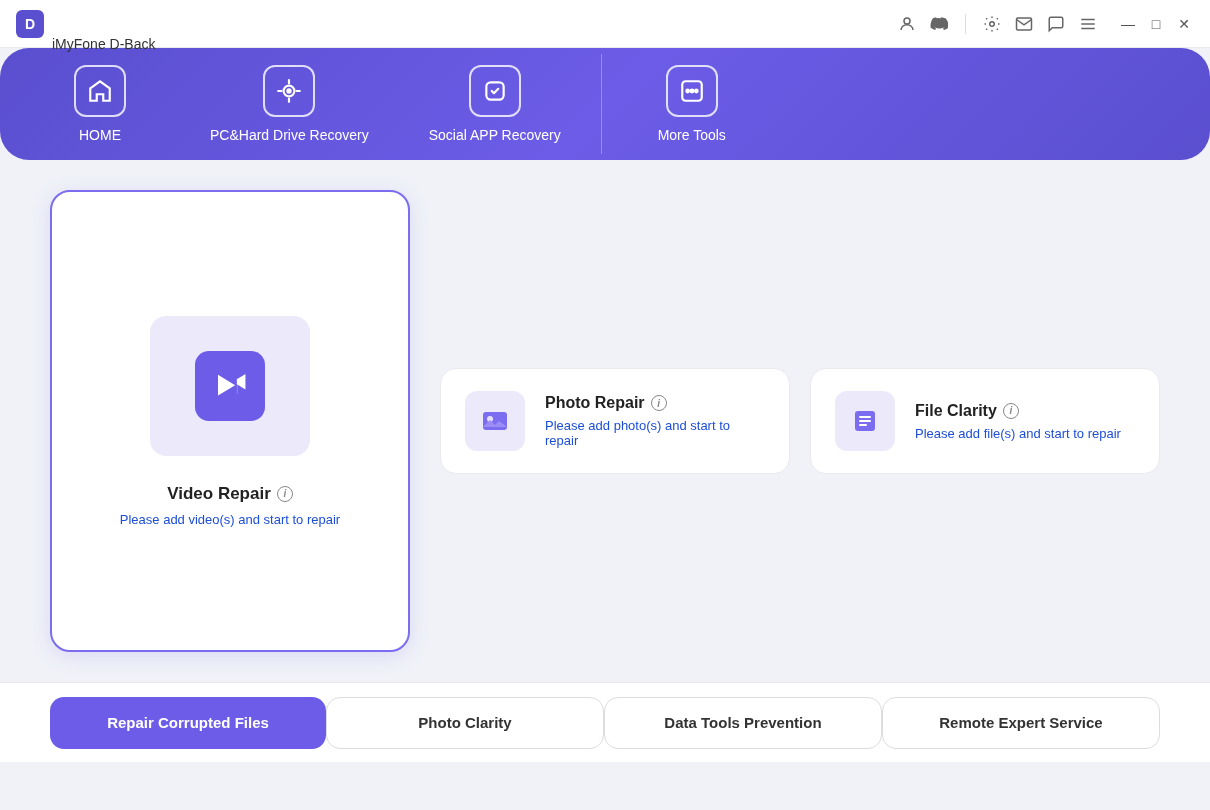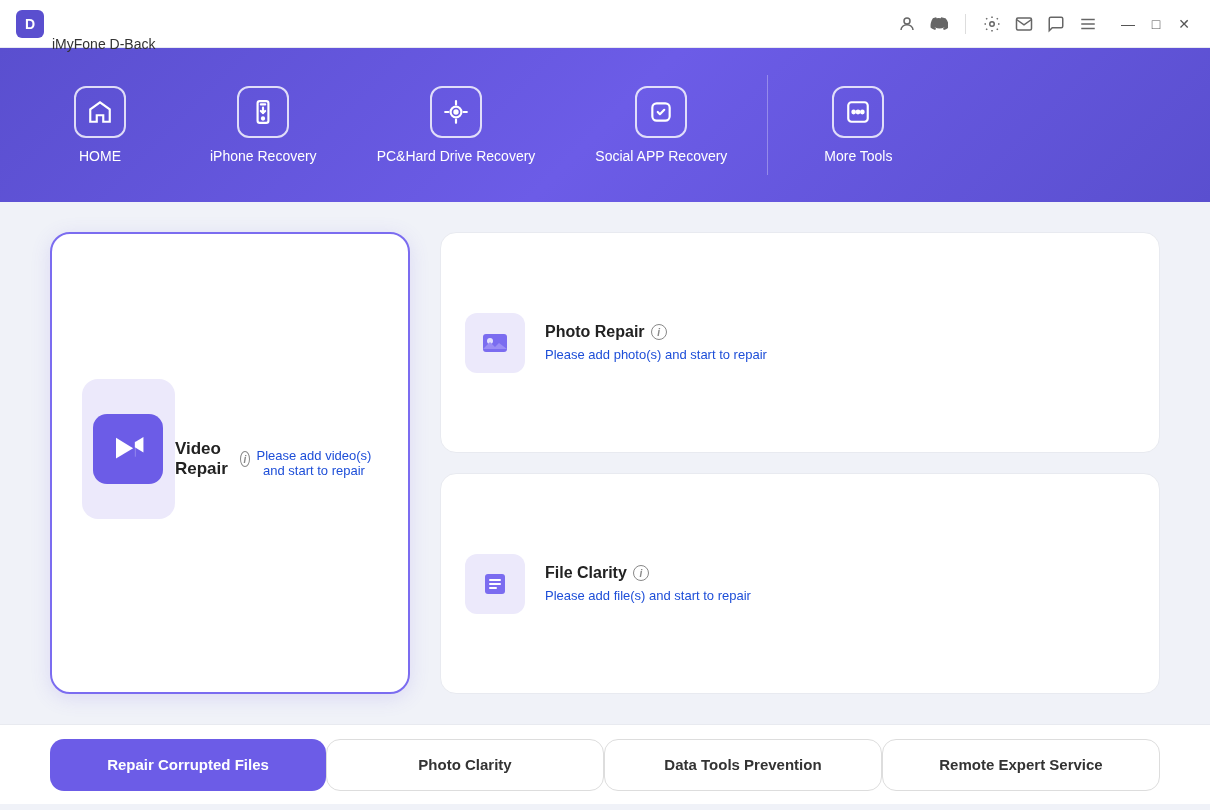--- a/index.html
+++ b/index.html
@@ -78,25 +78,26 @@
       display: flex;
       align-items: center;
       justify-content: center;
       cursor: pointer;
       color: #555;
       font-size: 14px;
     }
 
     
     .nav-bar {
-      height: 154px;
+      height: 112px;
       background: linear-gradient(135deg, #5a4fcf 0%, #6c5ce7 50%, #5a4fcf 100%);
       display: flex;
       align-items: center;
       padding: 9px 20px;
+      border-radius: 29px;
     }
     .nav-item {
       display: flex;
       flex-direction: column;
       align-items: center;
       justify-content: center;
       gap: 10px;
       padding: 0 30px;
       cursor: pointer;
       color: #fff;
@@ -142,21 +143,21 @@
     }
 
     
     .card-large {
       background: #fff;
       border-radius: 20px;
       border: 2px solid #7b6cf0;
       box-shadow: 0 4px 20px rgba(100,80,220,0.15);
       flex: 0 0 360px;
       display: flex;
-      flex-direction: row;
+      flex-direction: column;
       align-items: center;
       justify-content: center;
       padding: 30px;
       cursor: pointer;
     }
     .card-video-icon-bg {
       width: 160px;
       height: 140px;
       background: #ece9fb;
       border-radius: 16px;
@@ -199,22 +200,23 @@
     .card-desc {
       font-size: 13px;
       color: #1d4ed8;
       text-align: center;
     }
 
     
     .cards-right {
       flex: 1;
       display: flex;
-      flex-direction: column;
+      flex-direction: row;
       gap: 20px;
+      align-items: center;
     }
     .card-small {
       background: #fff;
       border-radius: 16px;
       border: 1px solid #e8eaf0;
       padding: 22px 24px;
       display: flex;
       align-items: center;
       gap: 20px;
       cursor: pointer;
@@ -338,32 +340,20 @@
 
   <div class="nav-item">
     <div class="nav-icon-wrap">
       <svg width="26" height="26" viewBox="0 0 24 24" fill="white" stroke="white" stroke-width="1">
         <path d="M3 9.5L12 3l9 6.5V21H15v-6H9v6H3V9.5z"></path>
       </svg>
     </div>
     <span class="nav-item-label">HOME</span>
   </div>
 
-  <div class="nav-item">
-    <div class="nav-icon-wrap">
-      <svg width="26" height="26" viewBox="0 0 24 24" fill="none" stroke="white" stroke-width="2">
-        <rect x="7" y="2" width="10" height="20" rx="2"></rect>
-          <circle cx="12" cy="18" r="1" fill="white"></circle>
-        <path d="M10 5h4" stroke-linecap="round"></path>
-        <path d="M12 8v5" stroke-linecap="round"></path>
-        <path d="M10 11l2 2 2-2" stroke-linecap="round" stroke-linejoin="round"></path>
-      </svg>
-    </div>
-    <span class="nav-item-label">iPhone Recovery</span>
-  </div>
 
   <div class="nav-item">
     <div class="nav-icon-wrap">
       <svg width="26" height="26" viewBox="0 0 24 24" fill="none" stroke="white" stroke-width="2">
         <circle cx="12" cy="12" r="5"></circle>
         <circle cx="12" cy="12" r="1.5" fill="white"></circle>
         <path d="M12 2v3M12 19v3M2 12h3M19 12h3" stroke-linecap="round"></path>
       </svg>
     </div>
     <span class="nav-item-label">PC&amp;Hard Drive Recovery</span>

